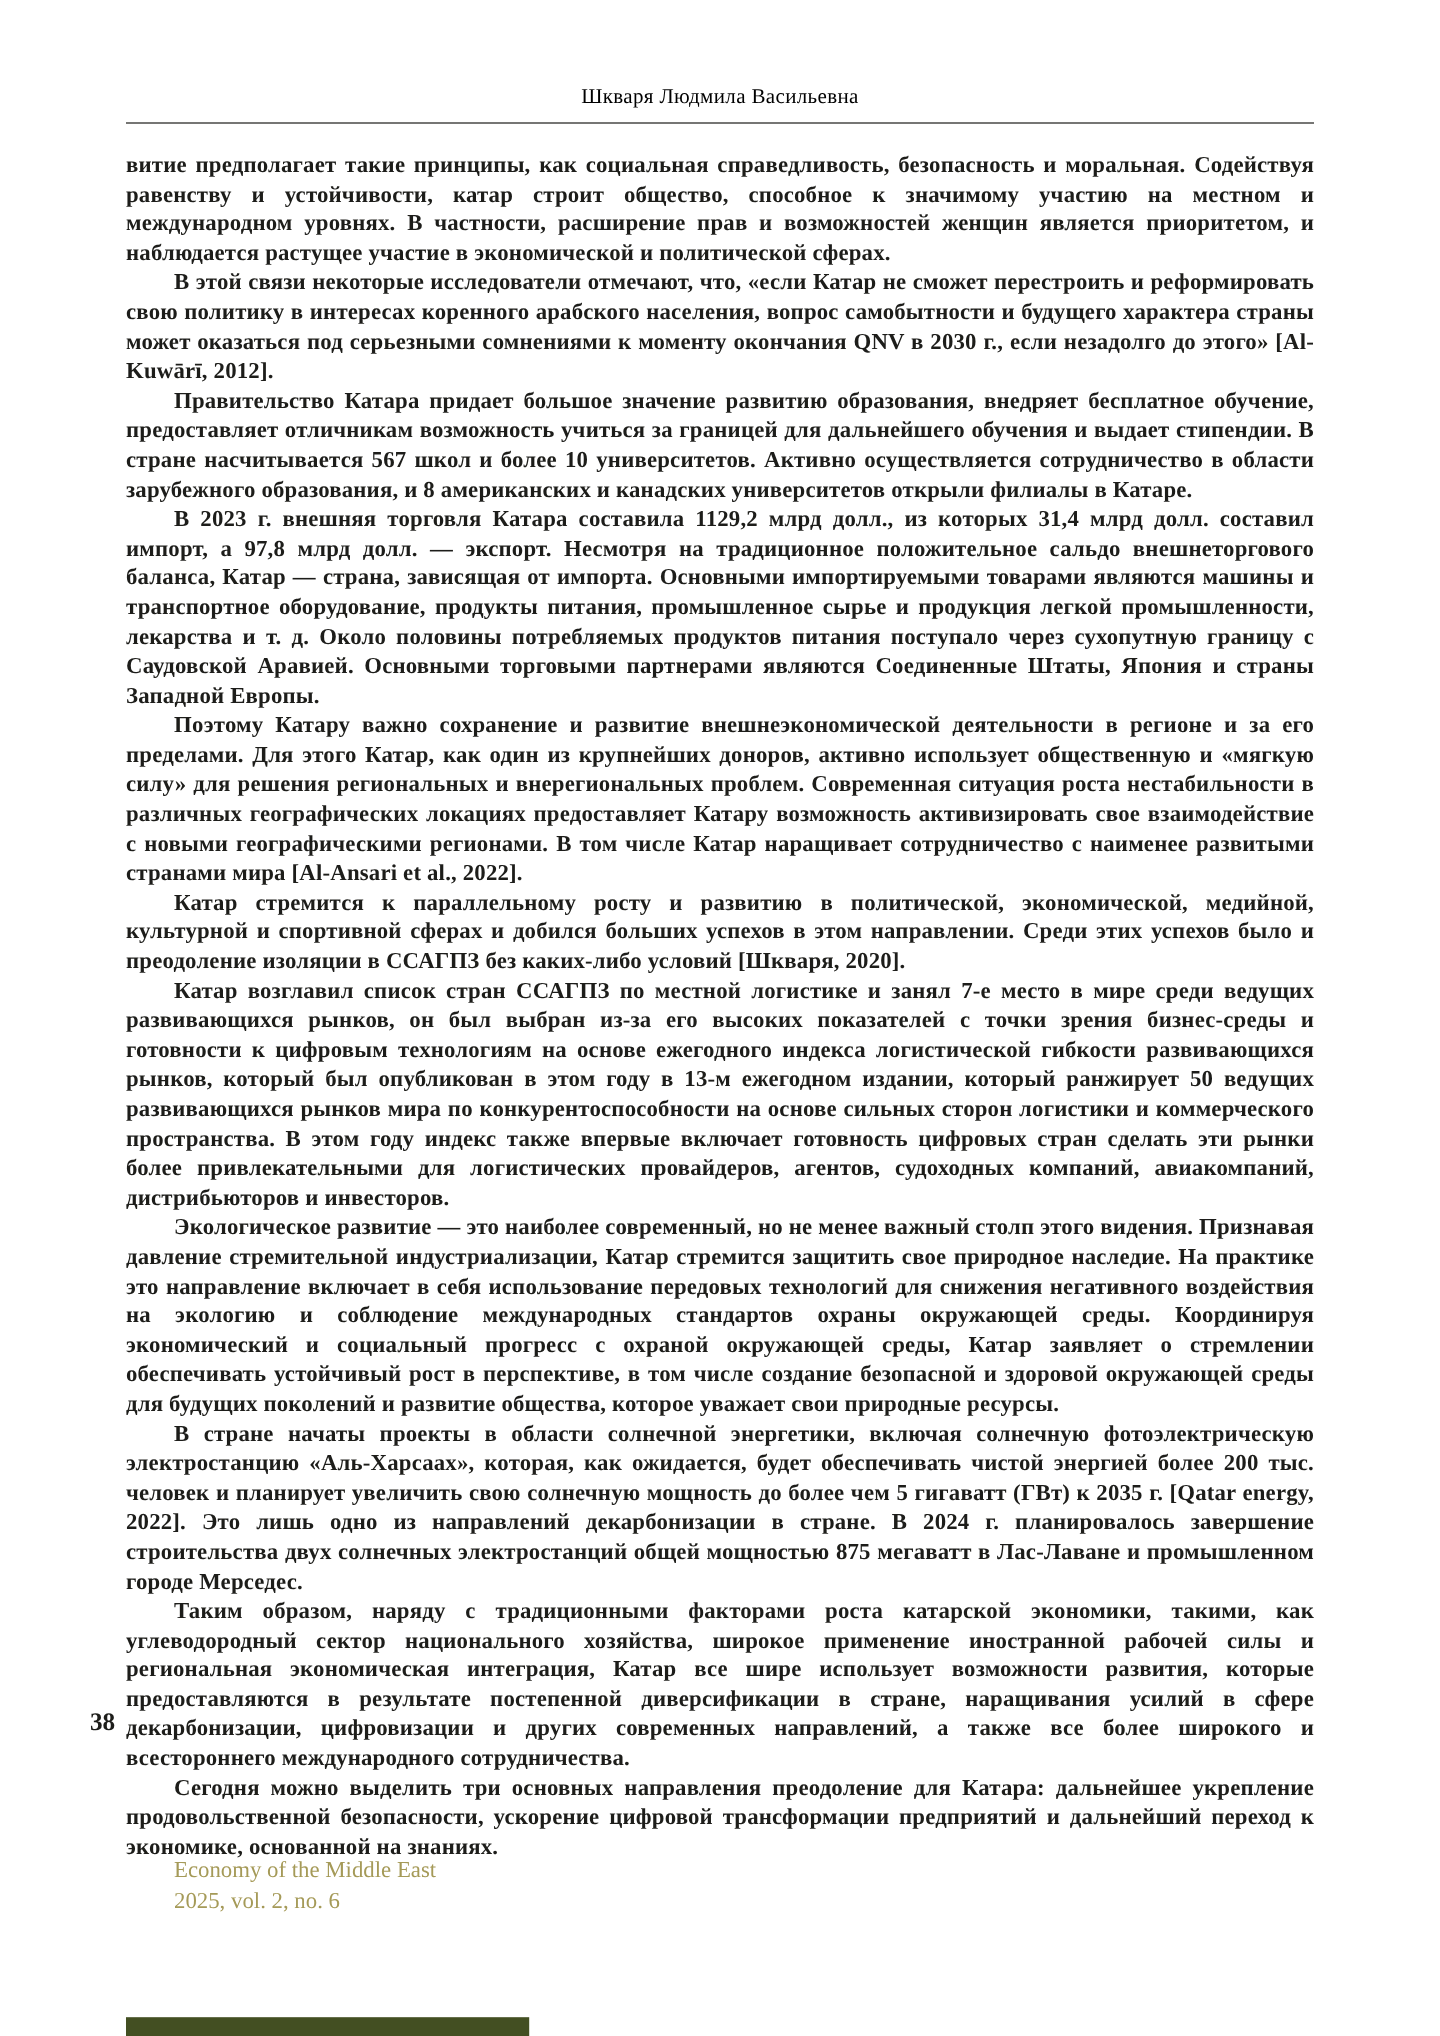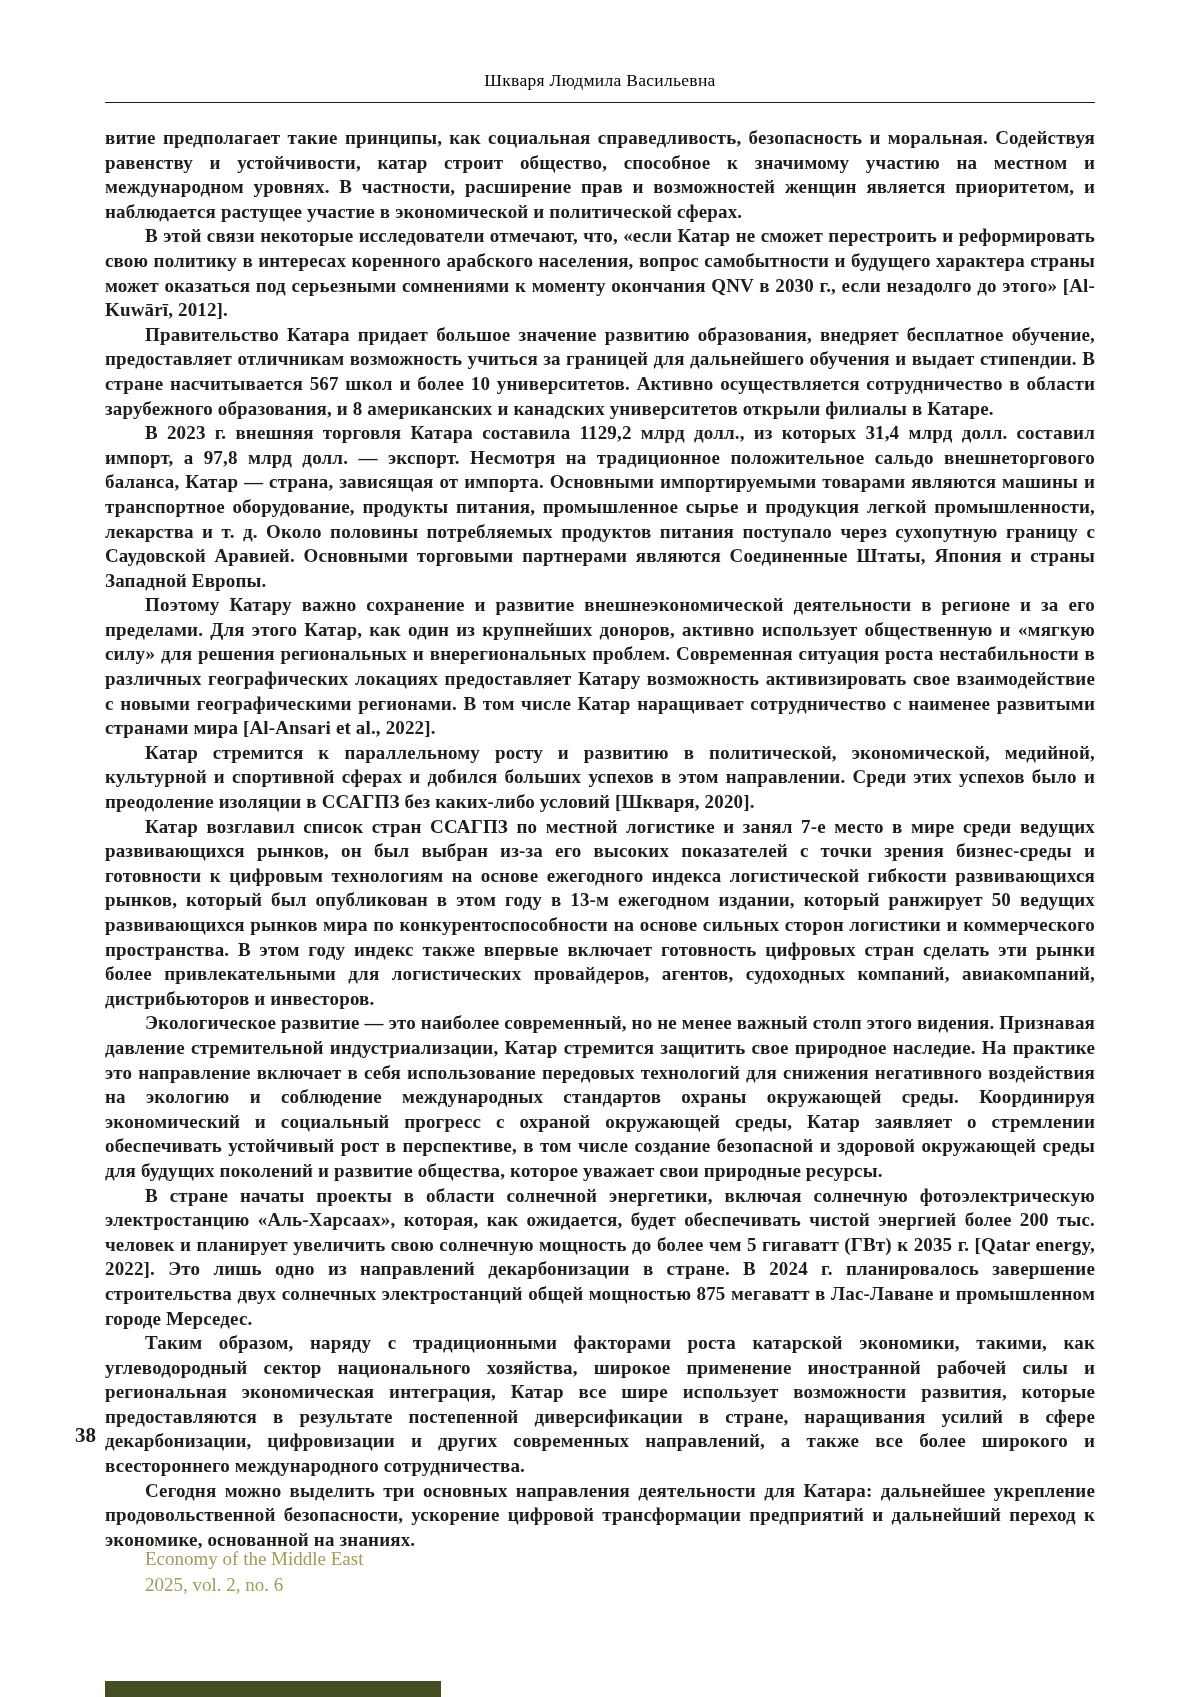--- a/index.html
+++ b/index.html
@@ -94,21 +94,21 @@
       <p class="para">витие предполагает такие принципы, как социальная справедливость, безопасность и моральная. Содействуя равенству и устойчивости, катар строит общество, способное к значимому участию на местном и международном уровнях. В частности, расширение прав и возможностей женщин является приоритетом, и наблюдается растущее участие в экономической и политической сферах.</p>
       <p class="para indent">В этой связи некоторые исследователи отмечают, что, «если Катар не сможет перестроить и реформировать свою политику в интересах коренного арабского населения, вопрос самобытности и будущего характера страны может оказаться под серьезными сомнениями к моменту окончания QNV в 2030 г., если незадолго до этого» [Al-Kuwārī, 2012].</p>
       <p class="para indent">Правительство Катара придает большое значение развитию образования, внедряет бесплатное обучение, предоставляет отличникам возможность учиться за границей для дальнейшего обучения и выдает стипендии. В стране насчитывается 567 школ и более 10 университетов. Активно осуществляется сотрудничество в области зарубежного образования, и 8 американских и канадских университетов открыли филиалы в Катаре.</p>
       <p class="para indent">В 2023 г. внешняя торговля Катара составила 1129,2 млрд долл., из которых 31,4 млрд долл. составил импорт, а 97,8 млрд долл. — экспорт. Несмотря на традиционное положительное сальдо внешнеторгового баланса, Катар — страна, зависящая от импорта. Основными импортируемыми товарами являются машины и транспортное оборудование, продукты питания, промышленное сырье и продукция легкой промышленности, лекарства и т. д. Около половины потребляемых продуктов питания поступало через сухопутную границу с Саудовской Аравией. Основными торговыми партнерами являются Соединенные Штаты, Япония и страны Западной Европы.</p>
       <p class="para indent">Поэтому Катару важно сохранение и развитие внешнеэкономической деятельности в регионе и за его пределами. Для этого Катар, как один из крупнейших доноров, активно использует общественную и «мягкую силу» для решения региональных и внерегиональных проблем. Современная ситуация роста нестабильности в различных географических локациях предоставляет Катару возможность активизировать свое взаимодействие с новыми географическими регионами. В том числе Катар наращивает сотрудничество с наименее развитыми странами мира [Al-Ansari et al., 2022].</p>
       <p class="para indent">Катар стремится к параллельному росту и развитию в политической, экономической, медийной, культурной и спортивной сферах и добился больших успехов в этом направлении. Среди этих успехов было и преодоление изоляции в ССАГПЗ без каких-либо условий [Шкваря, 2020].</p>
       <p class="para indent">Катар возглавил список стран ССАГПЗ по местной логистике и занял 7-е место в мире среди ведущих развивающихся рынков, он был выбран из-за его высоких показателей с точки зрения бизнес-среды и готовности к цифровым технологиям на основе ежегодного индекса логистической гибкости развивающихся рынков, который был опубликован в этом году в 13-м ежегодном издании, который ранжирует 50 ведущих развивающихся рынков мира по конкурентоспособности на основе сильных сторон логистики и коммерческого пространства. В этом году индекс также впервые включает готовность цифровых стран сделать эти рынки более привлекательными для логистических провайдеров, агентов, судоходных компаний, авиакомпаний, дистрибьюторов и инвесторов.</p>
       <p class="para indent">Экологическое развитие — это наиболее современный, но не менее важный столп этого видения. Признавая давление стремительной индустриализации, Катар стремится защитить свое природное наследие. На практике это направление включает в себя использование передовых технологий для снижения негативного воздействия на экологию и соблюдение международных стандартов охраны окружающей среды. Координируя экономический и социальный прогресс с охраной окружающей среды, Катар заявляет о стремлении обеспечивать устойчивый рост в перспективе, в том числе создание безопасной и здоровой окружающей среды для будущих поколений и развитие общества, которое уважает свои природные ресурсы.</p>
       <p class="para indent">В стране начаты проекты в области солнечной энергетики, включая солнечную фотоэлектрическую электростанцию «Аль-Харсаах», которая, как ожидается, будет обеспечивать чистой энергией более 200 тыс. человек и планирует увеличить свою солнечную мощность до более чем 5 гигаватт (ГВт) к 2035 г. [Qatar energy, 2022]. Это лишь одно из направлений декарбонизации в стране. В 2024 г. планировалось завершение строительства двух солнечных электростанций общей мощностью 875 мегаватт в Лас-Лаване и промышленном городе Мерседес.</p>
       <p class="para indent">Таким образом, наряду с традиционными факторами роста катарской экономики, такими, как углеводородный сектор национального хозяйства, широкое применение иностранной рабочей силы и региональная экономическая интеграция, Катар все шире использует возможности развития, которые предоставляются в результате постепенной диверсификации в стране, наращивания усилий в сфере декарбонизации, цифровизации и других современных направлений, а также все более широкого и всестороннего международного сотрудничества.</p>
-      <p class="para indent">Сегодня можно выделить три основных направления деятельности для Катара: дальнейшее укрепление продовольственной безопасности, ускорение цифровой трансформации предприятий и дальнейший переход к экономике, основанной на знаниях.</p>
+      <p class="para indent">Сегодня можно выделить три основных направления преодоление для Катара: дальнейшее укрепление продовольственной безопасности, ускорение цифровой трансформации предприятий и дальнейший переход к экономике, основанной на знаниях.</p>
     </div>
 
   <div class="page-number">38</div>
 
   <div class="footer">
     <div>Economy of the Middle East</div>
     <div>2025, vol. 2, no. 6</div>
   </div>
 
   <div class="bottom-bar"></div>

